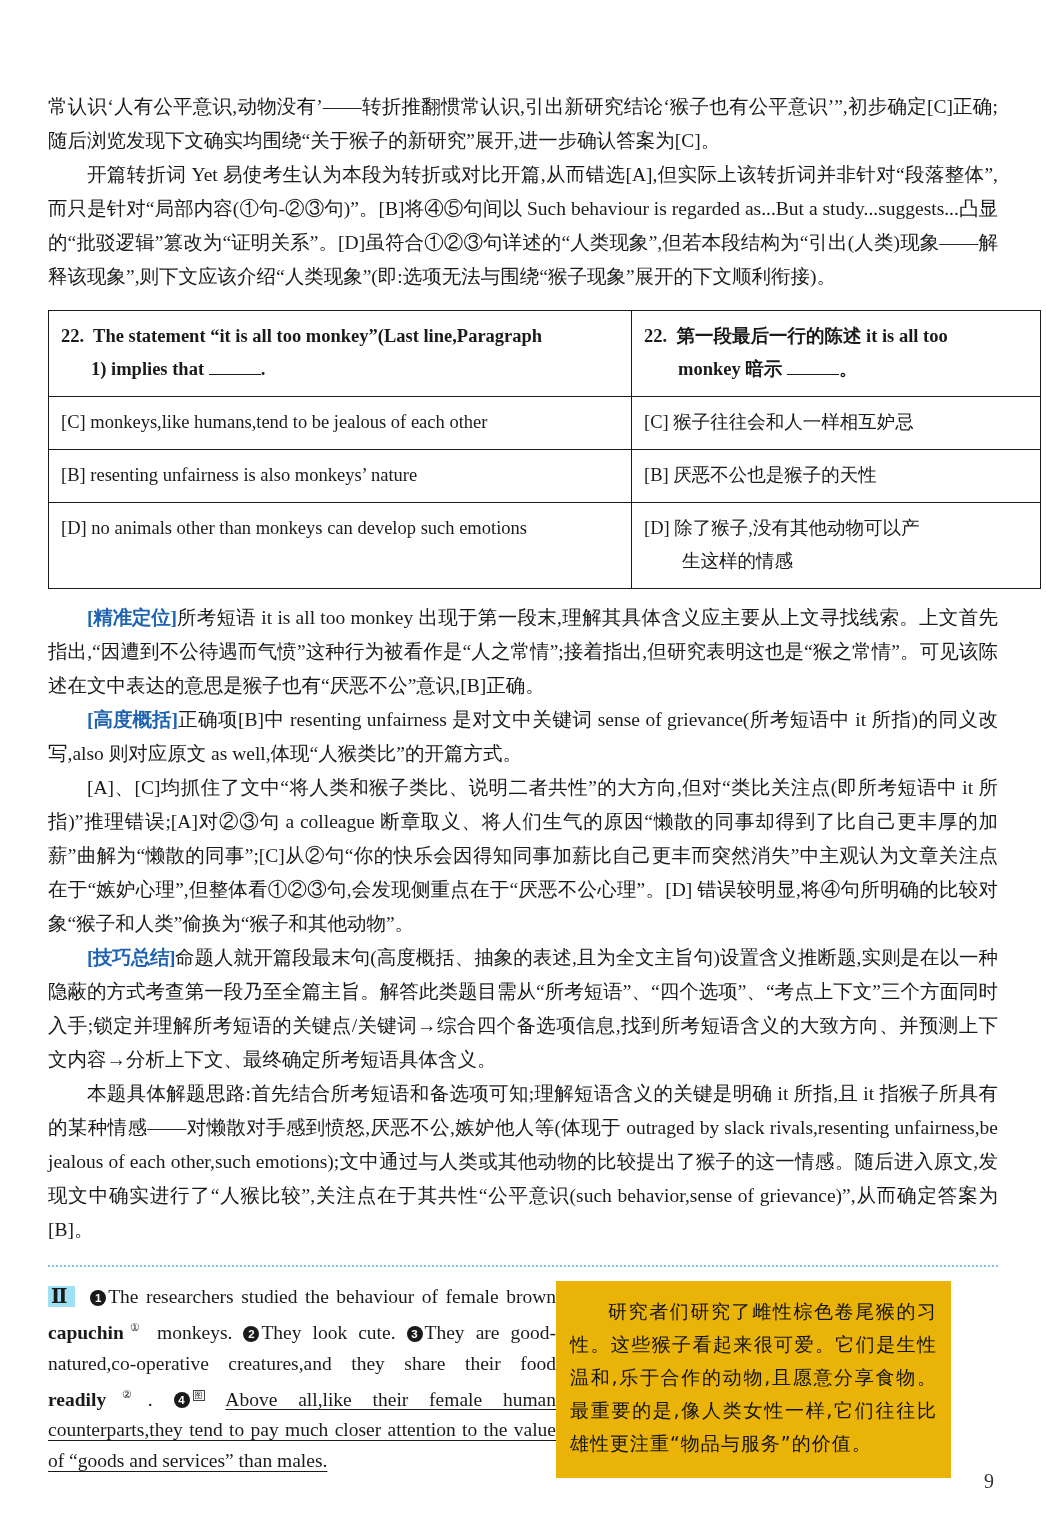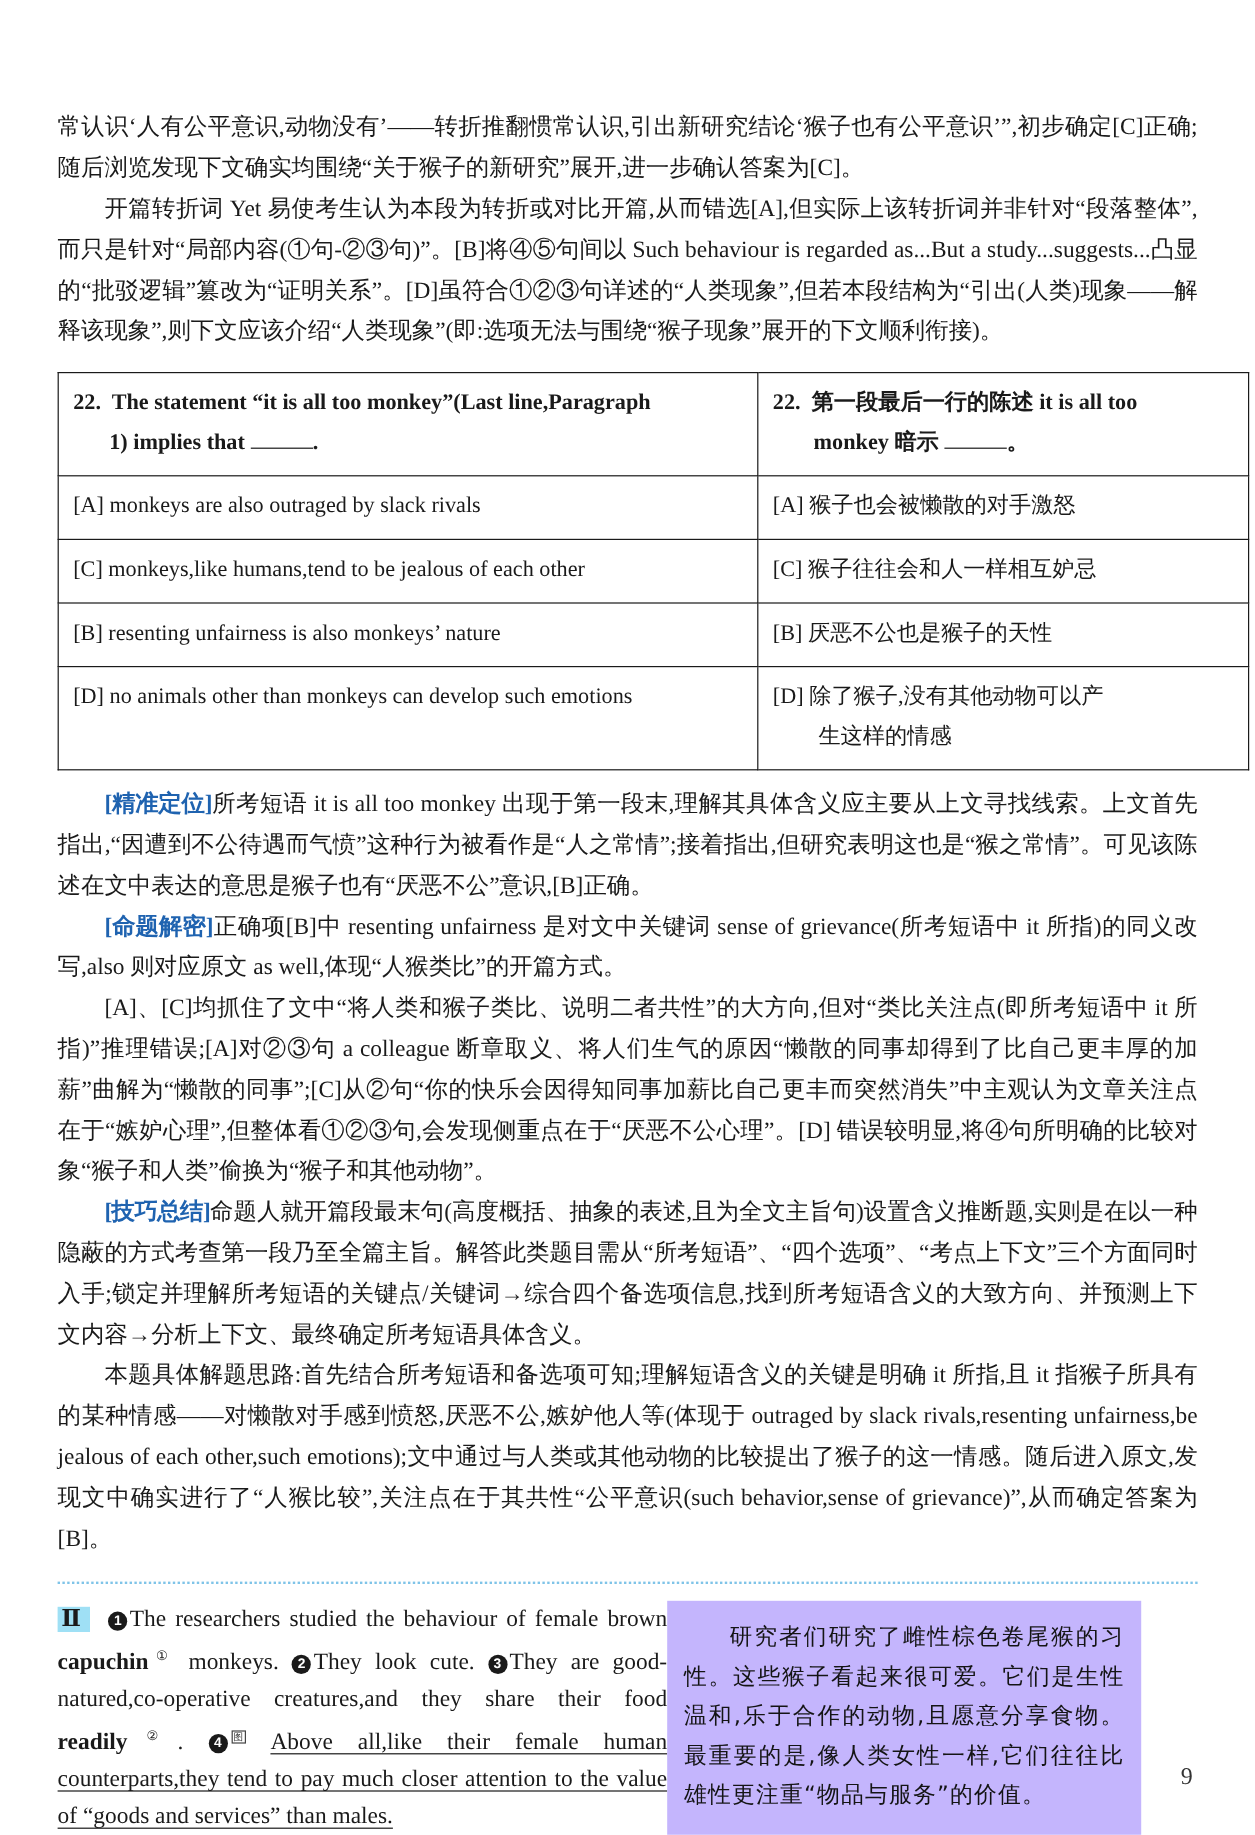--- a/index.html
+++ b/index.html
@@ -132,21 +132,21 @@
     padding: 0 1px;
     vertical-align: super;
     color: #333;
     margin-left: 1px;
   }
   .uline { text-decoration: underline; text-underline-offset: 4px; }
   .bold { font-weight: bold; }
 
   .trans-box {
     width: 395px;
-    background: #c4b5fd;
+    background: #eab308;
     padding: 14px 14px 18px 14px;
     box-sizing: border-box;
     font-size: 19px;
     line-height: 33px;
     color: #141414;
     font-family: "DejaVu Sans", sans-serif;
     text-align: justify;
     letter-spacing: 1px;
     min-height: 170px;
   }
@@ -184,30 +184,20 @@
         <td class="col-cn">
           <span>22.</span>&nbsp;
           <span>第一段最后一行的陈述 it is all too</span>
           <span class="stem-line2 cn">
             <span>monkey 暗示</span>
             <span class="blank-ul"></span><span>。</span>
           </span>
         </td>
       </tr>
 
-      <tr>
-        <td class="col-en">
-          <span class="opt-tag">[A]</span>
-          <span>monkeys are also outraged by slack rivals</span>
-        </td>
-        <td class="col-cn">
-          <span class="opt-tag">[A]</span>
-          <span>猴子也会被懒散的对手激怒</span>
-        </td>
-      </tr>
 
       <tr>
         <td class="col-en">
           <span class="opt-tag">[C]</span>
           <span>monkeys,like humans,tend to be jealous of each other</span>
         </td>
         <td class="col-cn">
           <span class="opt-tag">[C]</span>
           <span>猴子往往会和人一样相互妒忌</span>
         </td>
@@ -236,21 +226,21 @@
         </td>
       </tr>
     </tbody>
       </table>
 
     <p class="para indent" style="margin-top:12px;">
       <span class="blue-label">[精准定位]</span><span>所考短语 it is all too monkey 出现于第一段末,理解其具体含义应主要从上文寻找线索。上文首先指出,“因遭到不公待遇而气愤”这种行为被看作是“人之常情”;接着指出,但研究表明这也是“猴之常情”。可见该陈述在文中表达的意思是猴子也有“厌恶不公”意识,[B]正确。</span>
     </p>
 
     <p class="para indent">
-      <span class="blue-label">[命题解密]</span><span>正确项[B]中 resenting unfairness 是对文中关键词 sense of grievance(所考短语中 it 所指)的同义改写,also 则对应原文 as well,体现“人猴类比”的开篇方式。</span>
+      <span class="blue-label">[高度概括]</span><span>正确项[B]中 resenting unfairness 是对文中关键词 sense of grievance(所考短语中 it 所指)的同义改写,also 则对应原文 as well,体现“人猴类比”的开篇方式。</span>
     </p>
 
     <p class="para indent">[A]、[C]均抓住了文中“将人类和猴子类比、说明二者共性”的大方向,但对“类比关注点(即所考短语中 it 所指)”推理错误;[A]对②③句 a colleague 断章取义、将人们生气的原因“懒散的同事却得到了比自己更丰厚的加薪”曲解为“懒散的同事”;[C]从②句“你的快乐会因得知同事加薪比自己更丰而突然消失”中主观认为文章关注点在于“嫉妒心理”,但整体看①②③句,会发现侧重点在于“厌恶不公心理”。[D] 错误较明显,将④句所明确的比较对象“猴子和人类”偷换为“猴子和其他动物”。</p>
 
     <p class="para indent">
       <span class="blue-label">[技巧总结]</span><span>命题人就开篇段最末句(高度概括、抽象的表述,且为全文主旨句)设置含义推断题,实则是在以一种隐蔽的方式考查第一段乃至全篇主旨。解答此类题目需从“所考短语”、“四个选项”、“考点上下文”三个方面同时入手;锁定并理解所考短语的关键点/关键词→综合四个备选项信息,找到所考短语含义的大致方向、并预测上下文内容→分析上下文、最终确定所考短语具体含义。</span>
     </p>
 
     <p class="para indent">本题具体解题思路:首先结合所考短语和备选项可知;理解短语含义的关键是明确 it 所指,且 it 指猴子所具有的某种情感——对懒散对手感到愤怒,厌恶不公,嫉妒他人等(体现于 outraged by slack rivals,resenting unfairness,be jealous of each other,such emotions);文中通过与人类或其他动物的比较提出了猴子的这一情感。随后进入原文,发现文中确实进行了“人猴比较”,关注点在于其共性“公平意识(such behavior,sense of grievance)”,从而确定答案为[B]。</p>
 

